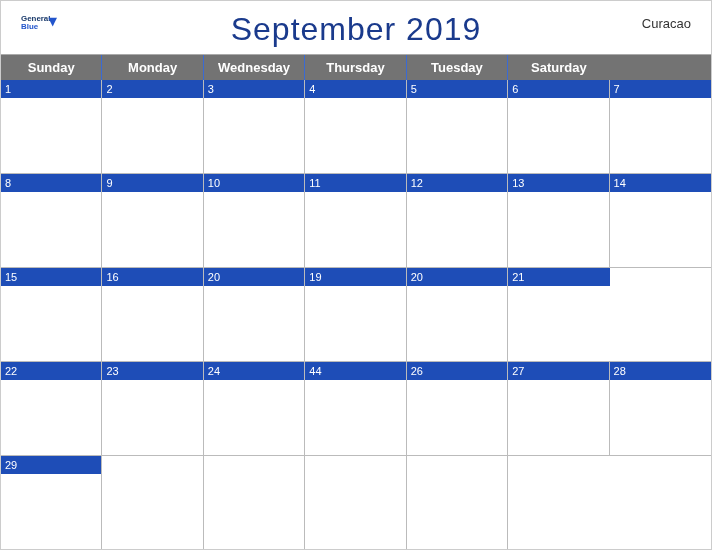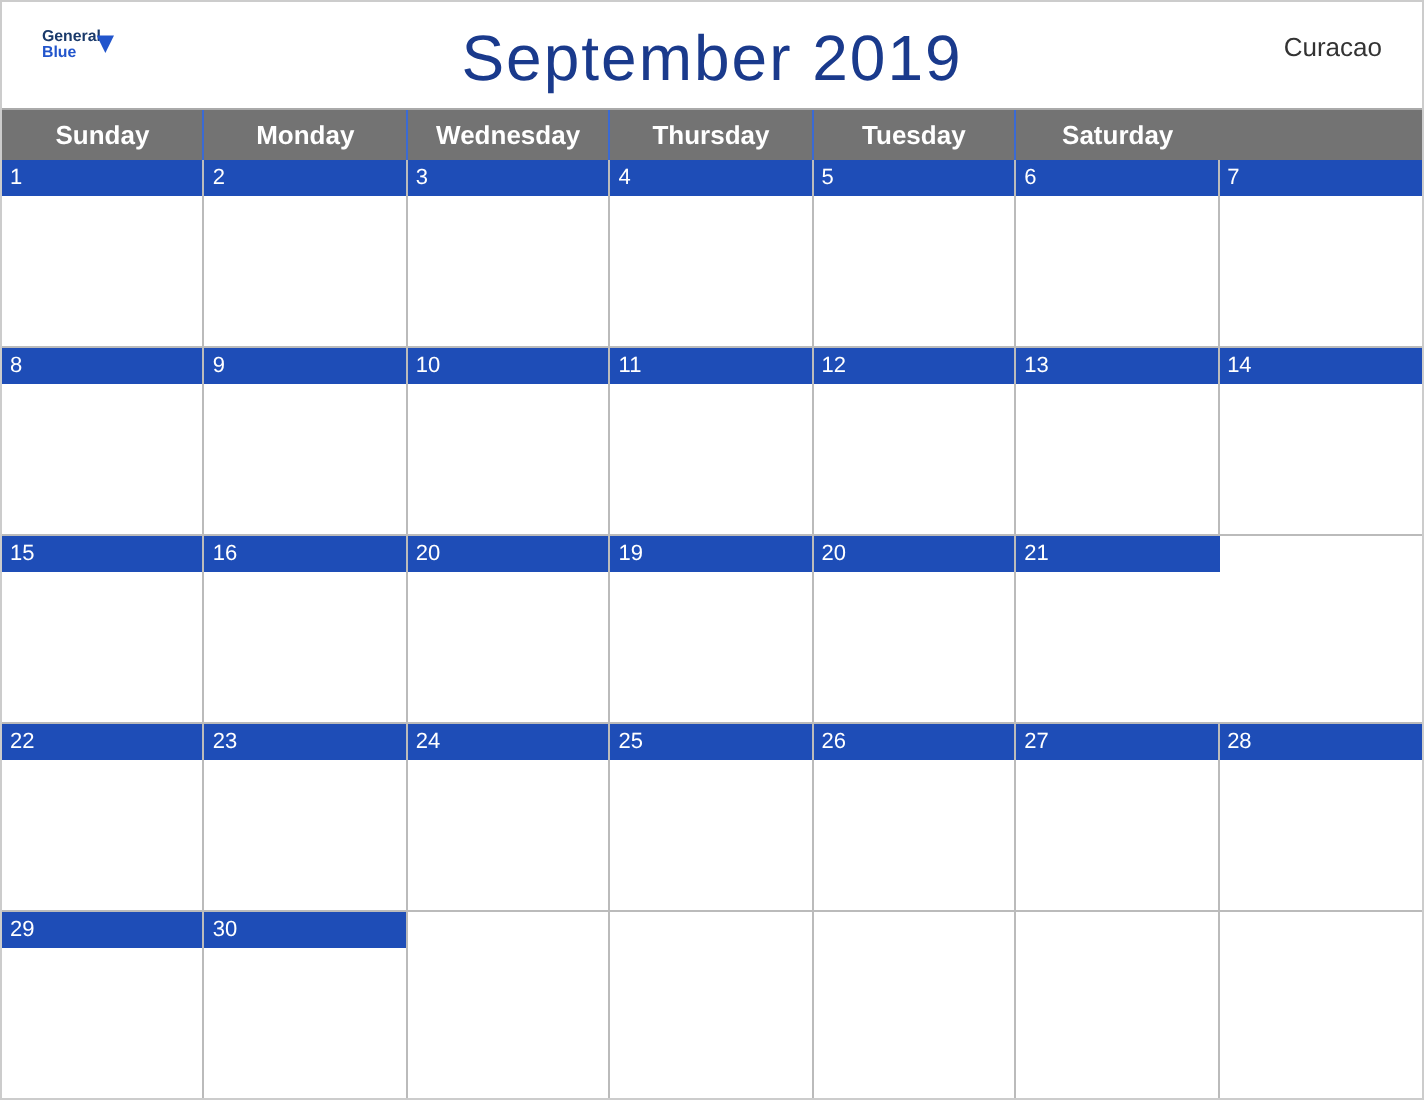--- a/index.html
+++ b/index.html
@@ -212,38 +212,35 @@
           <div class="day-cell has-date">
             <div class="day-number">22</div>
           </div>
           <div class="day-cell has-date">
             <div class="day-number">23</div>
           </div>
           <div class="day-cell has-date">
             <div class="day-number">24</div>
           </div>
           <div class="day-cell has-date">
-            <div class="day-number">25</div>
+            <div class="day-number">44</div>
           </div>
           <div class="day-cell has-date">
             <div class="day-number">26</div>
           </div>
           <div class="day-cell has-date">
             <div class="day-number">27</div>
           </div>
           <div class="day-cell has-date">
             <div class="day-number">28</div>
           </div>
         </div>
         <div class="week-row">
           <div class="day-cell has-date">
             <div class="day-number">29</div>
-          </div>
-          <div class="day-cell has-date">
-            <div class="day-number">30</div>
           </div>
           <div class="day-cell empty">
             <div class="day-number"></div>
           </div>
           <div class="day-cell empty">
             <div class="day-number"></div>
           </div>
           <div class="day-cell empty">
             <div class="day-number"></div>
           </div>

